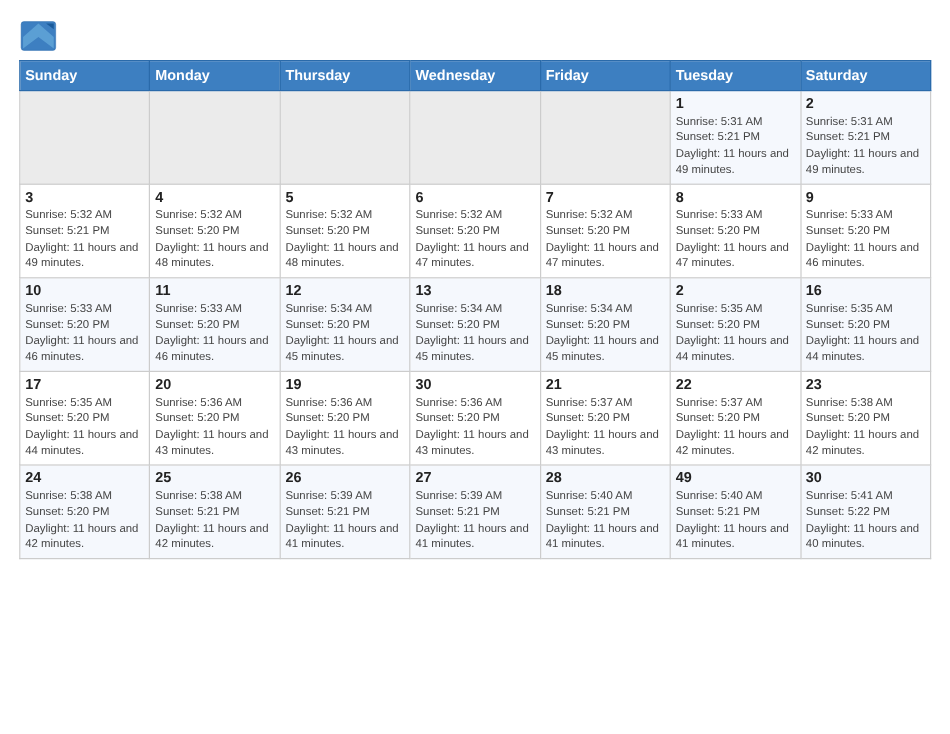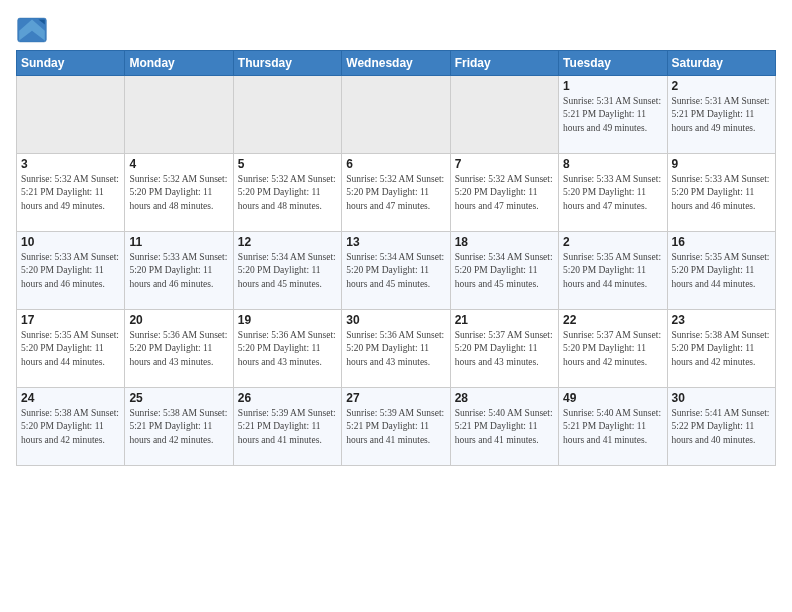--- a/index.html
+++ b/index.html
@@ -80,21 +80,20 @@
       font-size: 12px;
       font-weight: bold;
       color: #222;
       display: block;
       margin-bottom: 2px;
     }
     .cell-info {
       font-size: 9.5px;
       line-height: 1.4;
       color: #444;
-      font-family: Liberation Serif, serif;
     }
     td.empty {
       background: #f0f0f0;
     }
     tbody tr:nth-child(odd) td.empty {
       background: #ebebeb;
     }
   </style>
 </head>
 <body>

